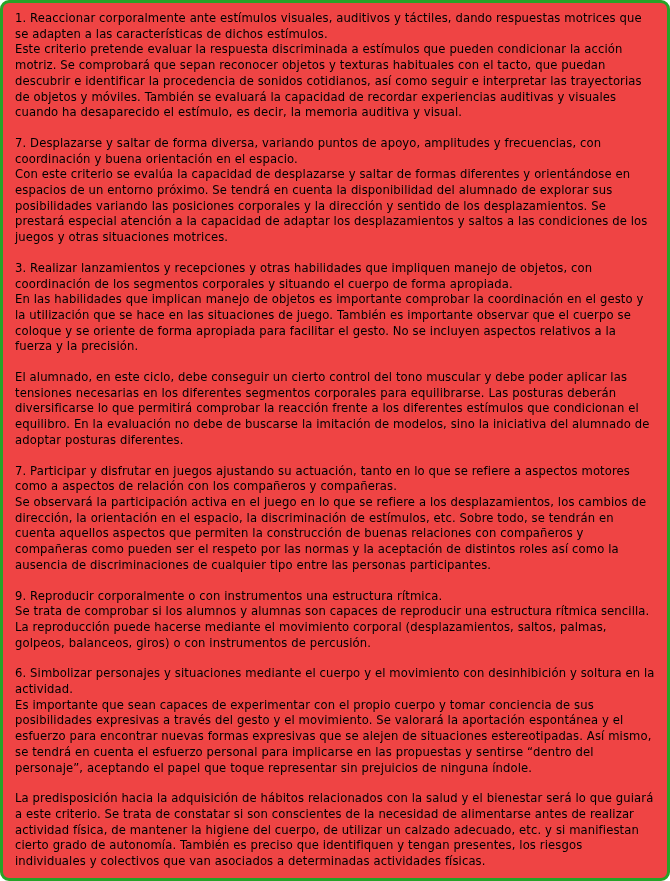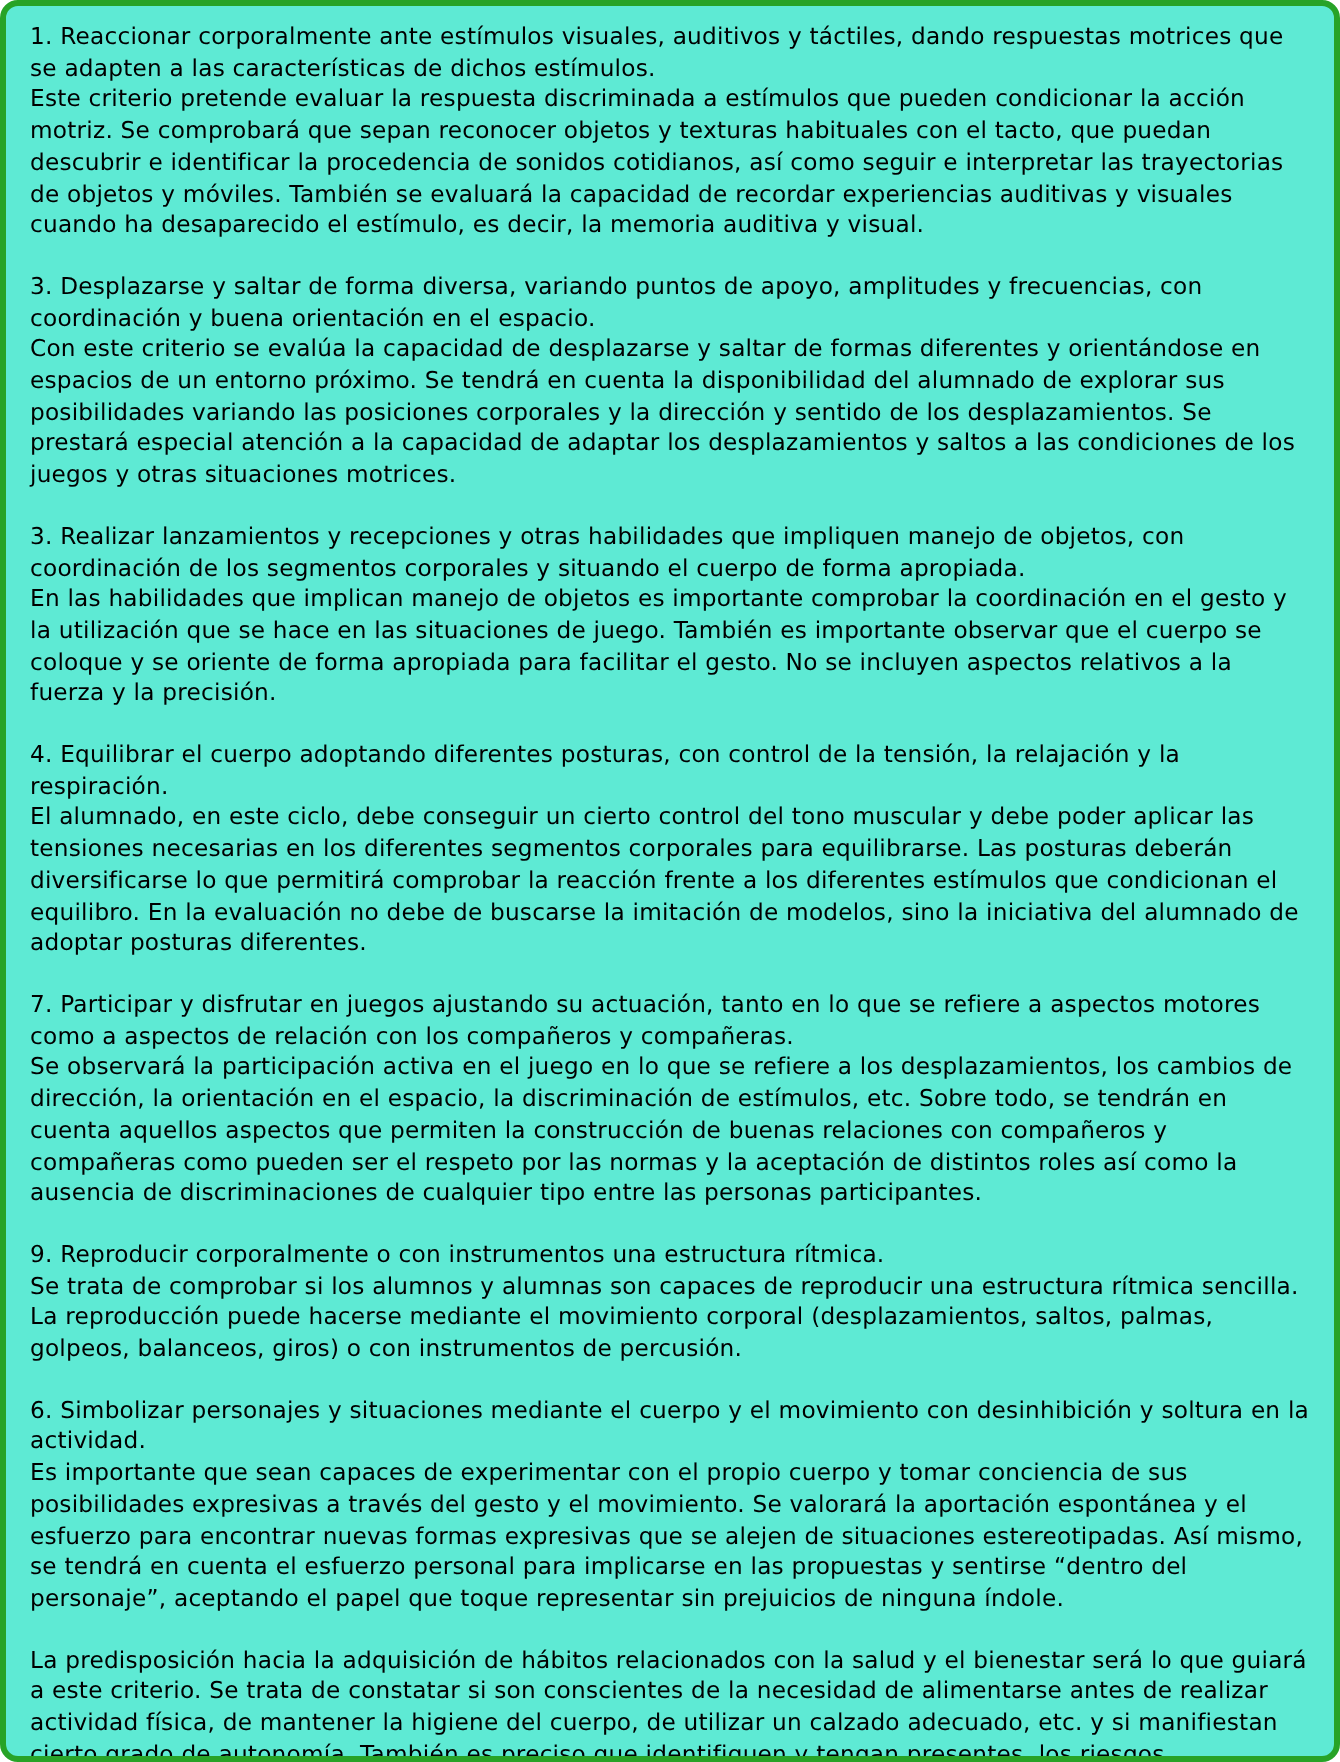--- a/index.html
+++ b/index.html
@@ -9,21 +9,21 @@
   }
   body {
     width: 670px;
     height: 881px;
     font-family: "DejaVu Sans", sans-serif;
   }
   #doc {
     box-sizing: border-box;
     width: 670px;
     height: 881px;
-    background: #5eead4;
+    background: #ef4444;
     border: 3px solid #27a327;
     border-radius: 9px;
     padding: 8px 11px 8px 12px;
     overflow: hidden;
   }
   .criterion {
     margin: 0 0 15px 0;
   }
   .criterion:last-child {
     margin-bottom: 0;
@@ -41,31 +41,30 @@
 <body>
 
 <div id="doc">
 
   <div class="criterion">
     <p class="c-title">1. Reaccionar corporalmente ante estímulos visuales, auditivos y táctiles, dando respuestas motrices que se adapten a las características de dichos estímulos.</p>
     <p class="c-body">Este criterio pretende evaluar la respuesta discriminada a estímulos que pueden condicionar la acción motriz. Se comprobará que sepan reconocer objetos y texturas habituales con el tacto, que puedan descubrir e identificar la procedencia de sonidos cotidianos, así como seguir e interpretar las trayectorias de objetos y móviles. También se evaluará la capacidad de recordar experiencias auditivas y visuales cuando ha desaparecido el estímulo, es decir, la memoria auditiva y visual.</p>
   </div>
 
   <div class="criterion">
-    <p class="c-title">3. Desplazarse y saltar de forma diversa, variando puntos de apoyo, amplitudes y frecuencias, con coordinación y buena orientación en el espacio.</p>
+    <p class="c-title">7. Desplazarse y saltar de forma diversa, variando puntos de apoyo, amplitudes y frecuencias, con coordinación y buena orientación en el espacio.</p>
     <p class="c-body">Con este criterio se evalúa la capacidad de desplazarse y saltar de formas diferentes y orientándose en espacios de un entorno próximo. Se tendrá en cuenta la disponibilidad del alumnado de explorar sus posibilidades variando las posiciones corporales y la dirección y sentido de los desplazamientos. Se prestará especial atención a la capacidad de adaptar los desplazamientos y saltos a las condiciones de los juegos y otras situaciones motrices.</p>
   </div>
 
   <div class="criterion">
     <p class="c-title">3. Realizar lanzamientos y recepciones y otras habilidades que impliquen manejo de objetos, con coordinación de los segmentos corporales y situando el cuerpo de forma apropiada.</p>
     <p class="c-body">En las habilidades que implican manejo de objetos es importante comprobar la coordinación en el gesto y la utilización que se hace en las situaciones de juego. También es importante observar que el cuerpo se coloque y se oriente de forma apropiada para facilitar el gesto. No se incluyen aspectos relativos a la fuerza y la precisión.</p>
   </div>
 
   <div class="criterion">
-    <p class="c-title">4. Equilibrar el cuerpo adoptando diferentes posturas, con control de la tensión, la relajación y la respiración.</p>
     <p class="c-body">El alumnado, en este ciclo, debe conseguir un cierto control del tono muscular y debe poder aplicar las tensiones necesarias en los diferentes segmentos corporales para equilibrarse. Las posturas deberán diversificarse lo que permitirá comprobar la reacción frente a los diferentes estímulos que condicionan el equilibro. En la evaluación no debe de buscarse la imitación de modelos, sino la iniciativa del alumnado de adoptar posturas diferentes.</p>
   </div>
 
   <div class="criterion">
     <p class="c-title">7. Participar y disfrutar en juegos ajustando su actuación, tanto en lo que se refiere a aspectos motores como a aspectos de relación con los compañeros y compañeras.</p>
     <p class="c-body">Se observará la participación activa en el juego en lo que se refiere a los desplazamientos, los cambios de dirección, la orientación en el espacio, la discriminación de estímulos, etc. Sobre todo, se tendrán en cuenta aquellos aspectos que permiten la construcción de buenas relaciones con compañeros y compañeras como pueden ser el respeto por las normas y la aceptación de distintos roles así como la ausencia de discriminaciones de cualquier tipo entre las personas participantes.</p>
   </div>
 
   <div class="criterion">
     <p class="c-title">9. Reproducir corporalmente o con instrumentos una estructura rítmica.</p>

